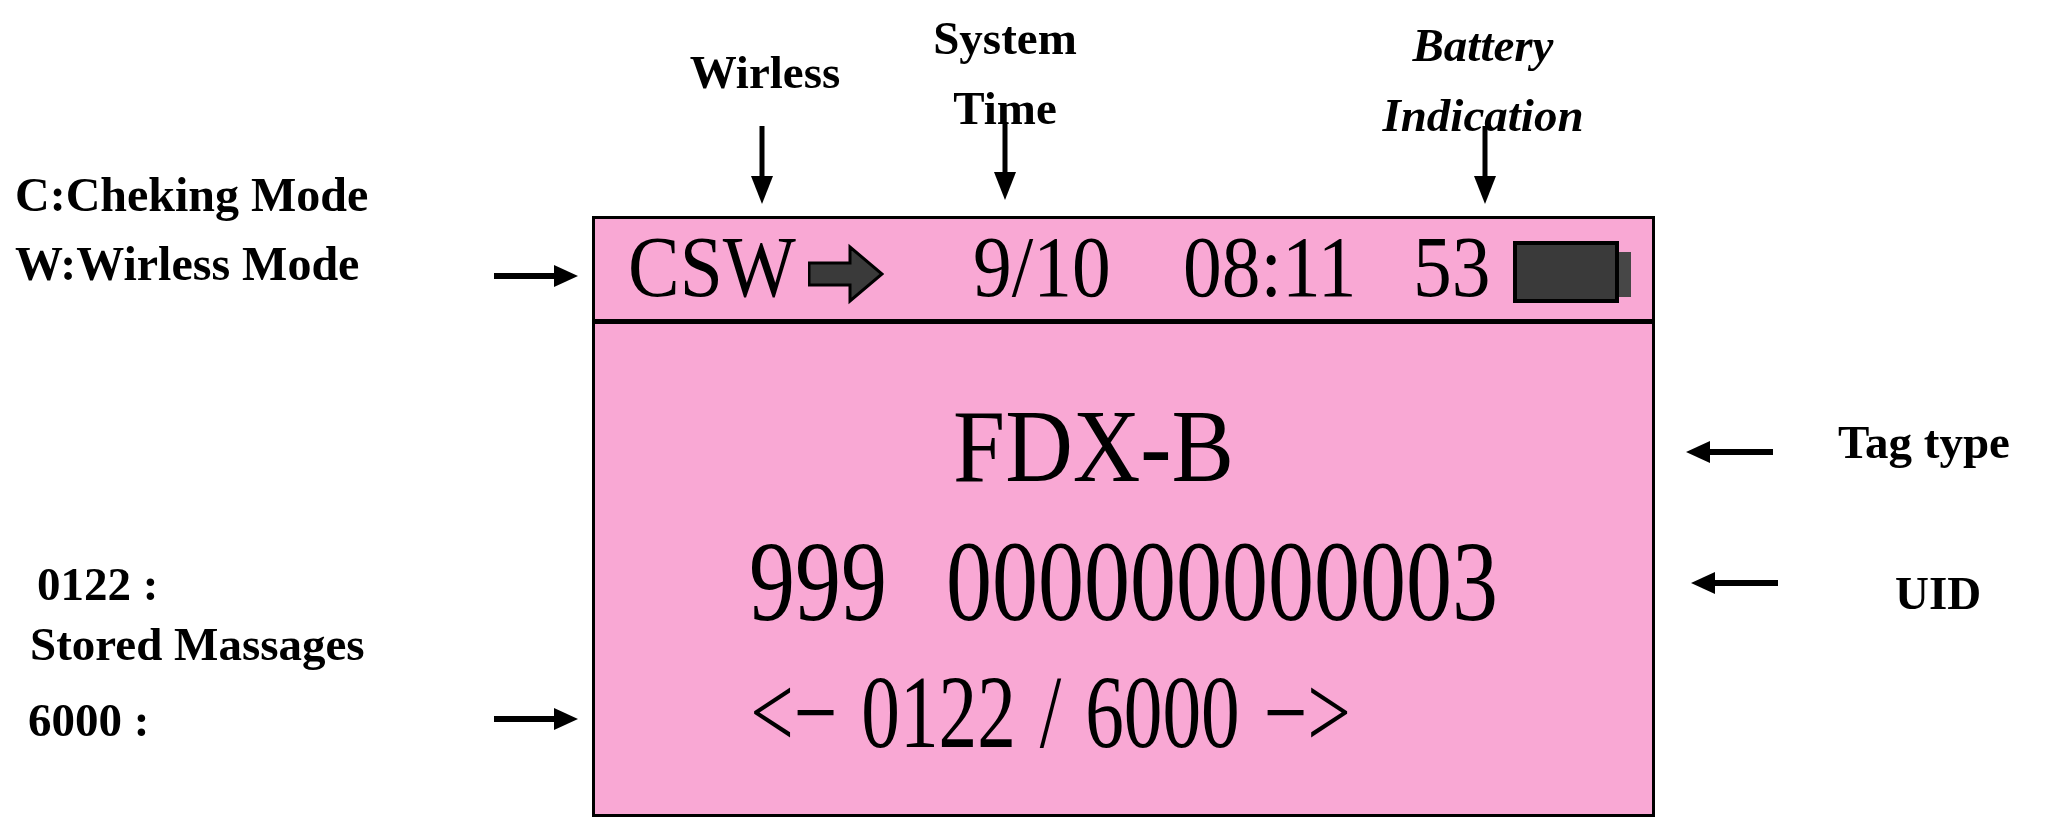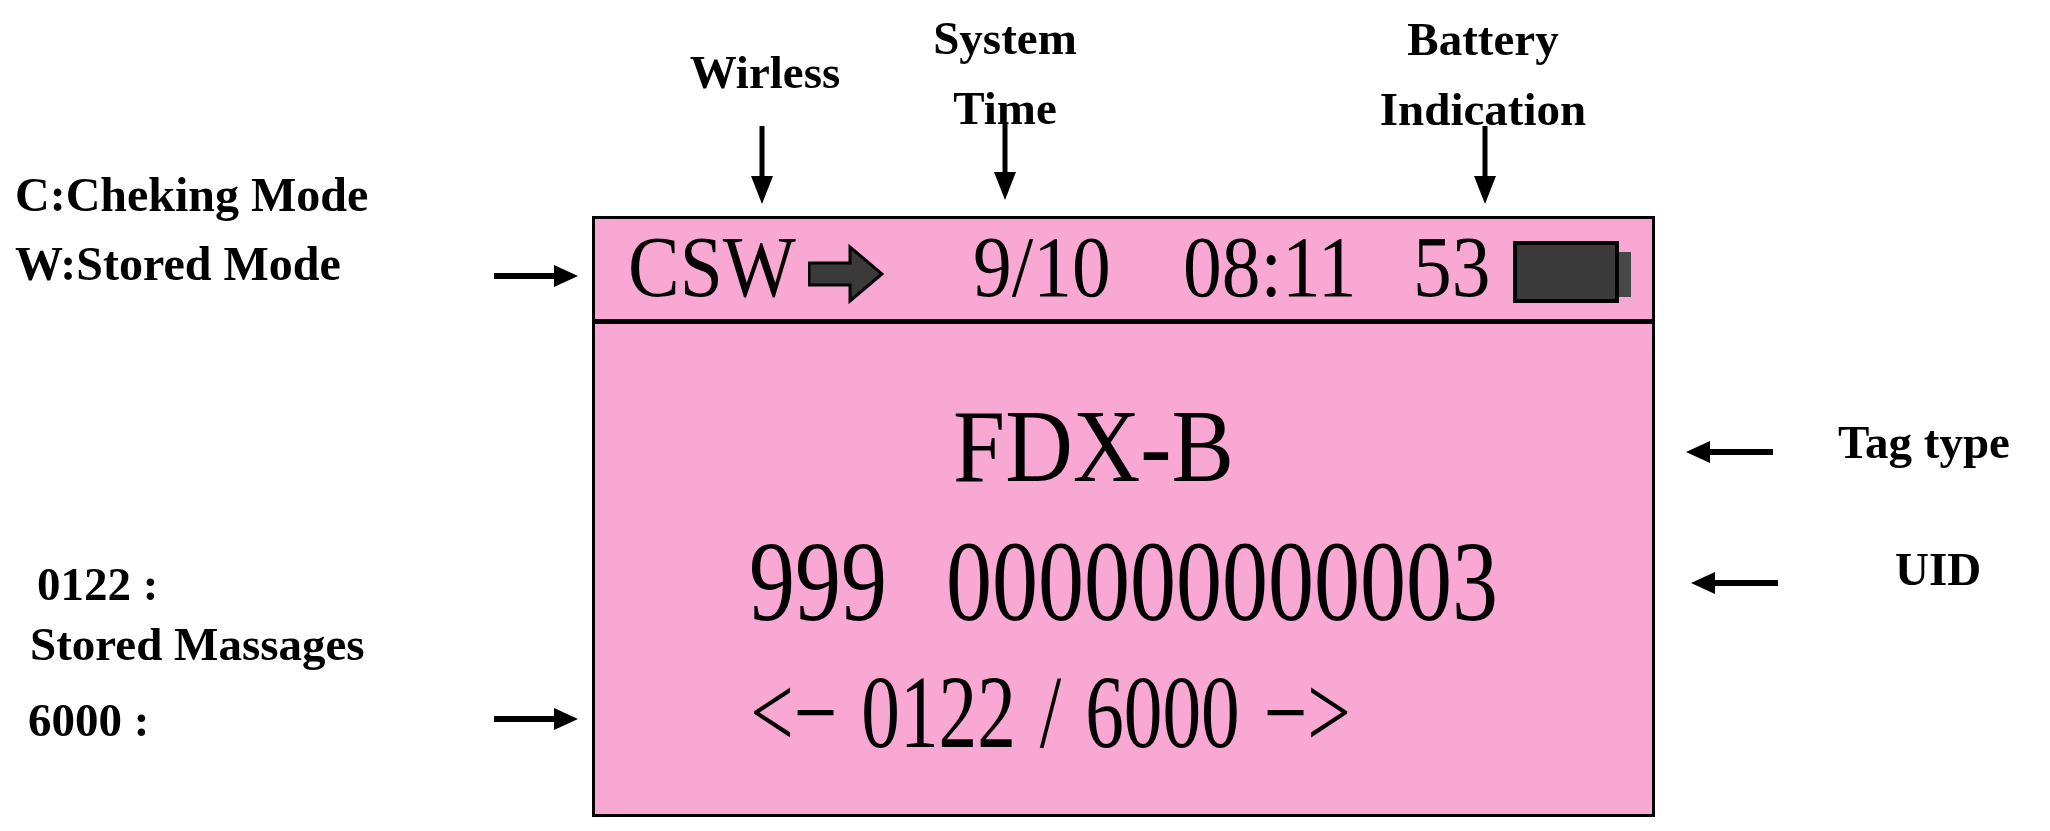--- a/index.html
+++ b/index.html
@@ -39,27 +39,27 @@
     transform:scaleX(0.75);transform-origin:center top;line-height:1;
   }
 
   
   .label{position:absolute;font-weight:bold;font-size:47px;line-height:1;white-space:nowrap;}
   .label2{position:absolute;font-weight:bold;font-size:47px;line-height:70px;text-align:center;white-space:nowrap;}
   .legend{position:absolute;left:15px;top:160px;font-weight:bold;font-size:48px;line-height:69px;white-space:nowrap;}
   .arrow{position:absolute;}
   .lbl-wireless{left:665px;top:49px;width:200px;text-align:center;}
   .lbl-systime{left:905px;top:3px;width:200px;}
-  .lbl-battery{left:1373px;top:4px;width:220px;}
+  .lbl-battery{left:1373px;top:10px;width:220px;font-style:italic;}
   .lbl-stored-val{left:37px;top:561px;}
   .lbl-stored{left:30px;top:621px;}
   .lbl-cap-val{left:28px;top:697px;}
   .lbl-cap{left:28px;top:762px;}
   .lbl-tagtype{left:1838px;top:419px;}
-  .lbl-uid{left:1895px;top:546px;text-align:right;}
+  .lbl-uid{left:1895px;top:570px;text-align:right;}
 </style>
 </head>
 <body>
 
 <div class="canvas">
 
   <div class="screen">
 
     <div class="statusbar">
       <span class="sbtext sb-mode">CSW</span>
@@ -118,21 +118,21 @@
   </div>
   <span class="arrow" style="left:1471px;top:126px;">
     <svg width="28" height="78" viewBox="0 0 28 78">
       <line x1="14" y1="0" x2="14" y2="54" stroke="#000" stroke-width="5"></line>
       <polygon points="3,50 25,50 14,78" fill="#000"></polygon>
     </svg>
   </span>
 
   <div class="legend">
     <div>C:Cheking Mode</div>
-    <div>W:Stored Mode</div>
+    <div>W:Wirless Mode</div>
   </div>
   <span class="arrow" style="left:494px;top:262px;">
     <svg width="84" height="28" viewBox="0 0 84 28">
       <line x1="0" y1="14" x2="62" y2="14" stroke="#000" stroke-width="6"></line>
       <polygon points="60,3 84,14 60,25" fill="#000"></polygon>
     </svg>
   </span>
 
   <div class="label lbl-stored-val">0122 :</div>
   <div class="label lbl-stored">Stored Massages</div>

